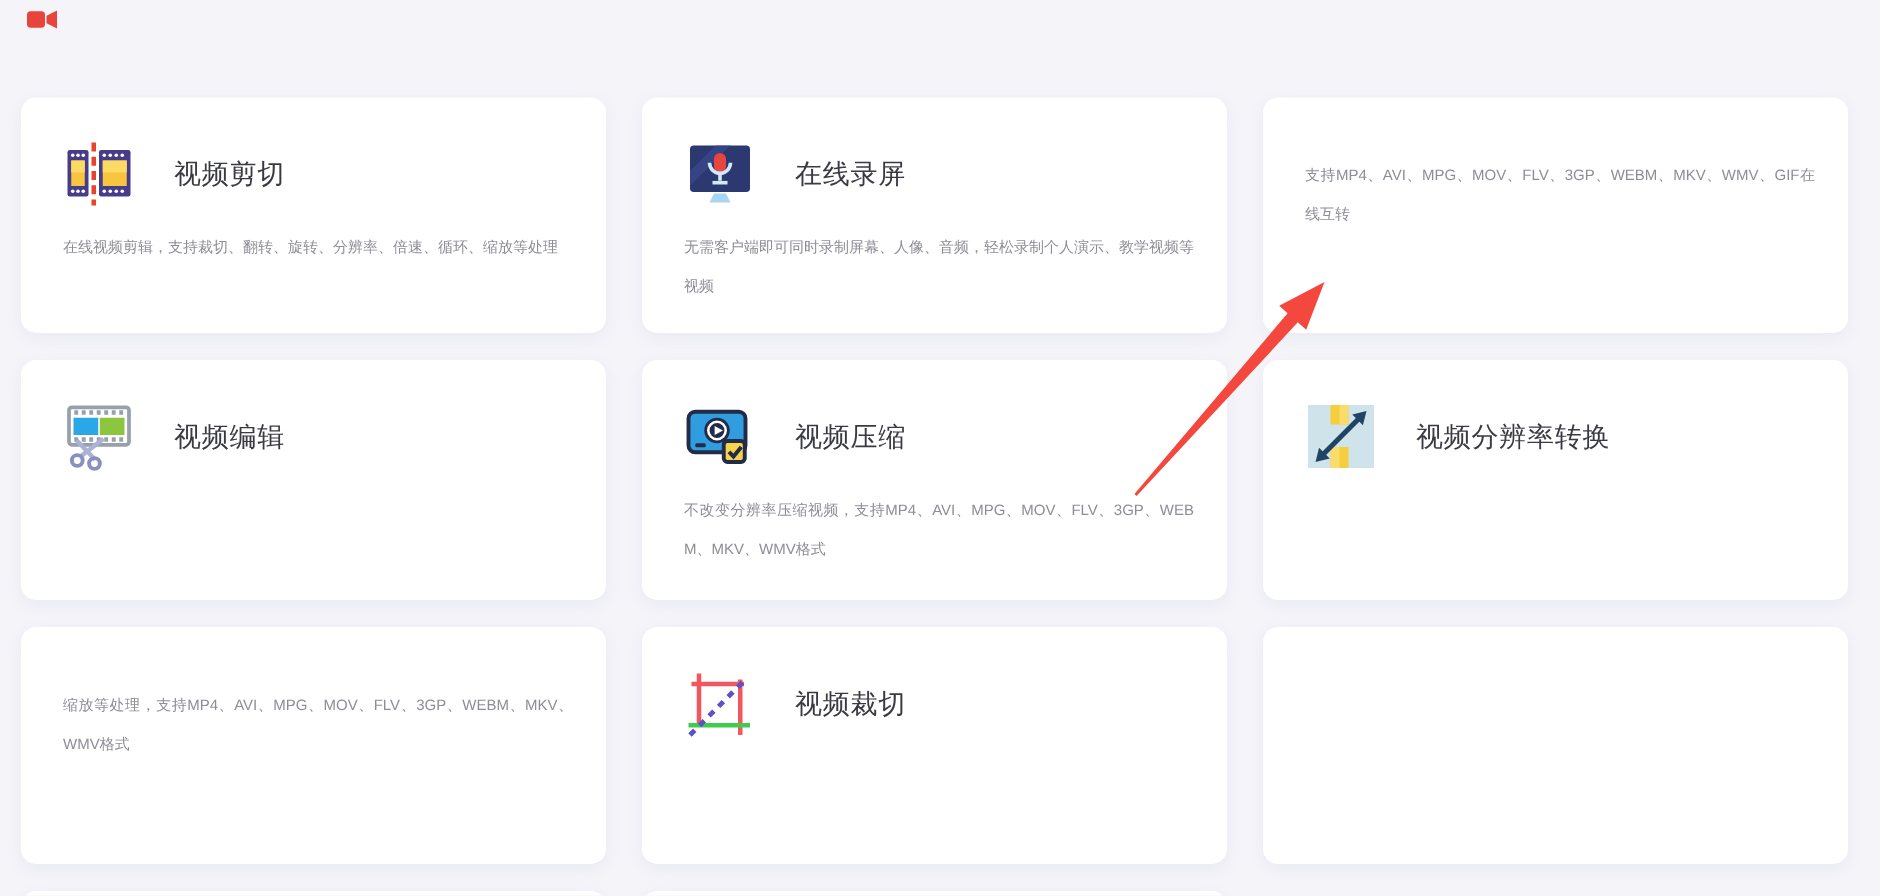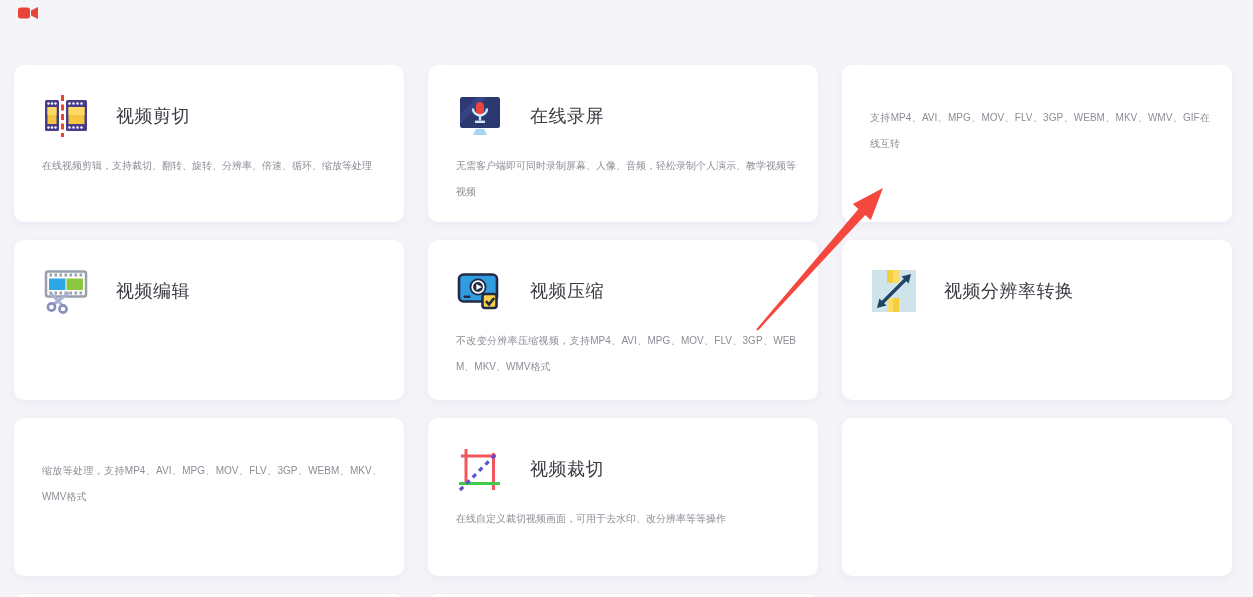--- a/index.html
+++ b/index.html
@@ -183,21 +183,20 @@
         <svg width="48" height="48" viewBox="0 0 48 48">
           <line x1="10" y1="4" x2="10" y2="38" stroke="#f4565e" stroke-width="3"></line>
           <line x1="5" y1="11" x2="40" y2="11" stroke="#f4565e" stroke-width="3"></line>
           <line x1="37.5" y1="8" x2="37.5" y2="45" stroke="#f4565e" stroke-width="3"></line>
           <line x1="3" y1="38.5" x2="44" y2="38.5" stroke="#3ecc4e" stroke-width="3"></line>
           <line x1="4" y1="45" x2="42" y2="7" stroke="#5b51c9" stroke-width="3.2" stroke-dasharray="4.5 4.5"></line>
         </svg>
       </span>
       <span class="card-title">视频裁切</span>
     </div>
-    <p class="card-desc">在线自定义裁切视频画面，可用于去水印、改分辨率等等操作</p>
   </article>
 
 
   <article class="card partial"></article>
   <article class="card partial"></article>
   <article class="card partial"></article>
 
 </main>
 
 <svg class="overlay" viewBox="0 0 1253 597">

